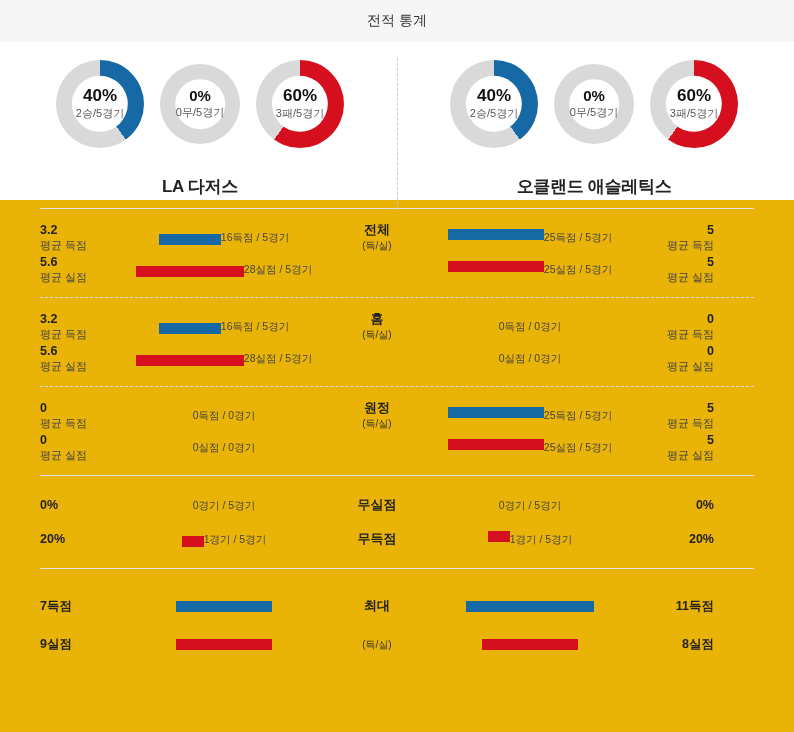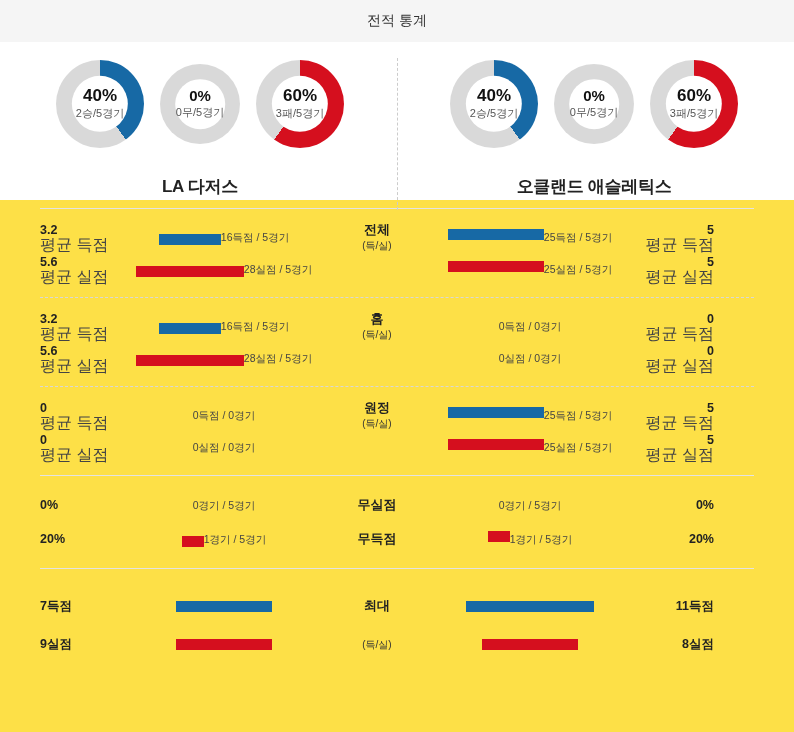--- a/index.html
+++ b/index.html
@@ -5,21 +5,21 @@
   * { box-sizing: border-box; }
   html, body {
     margin: 0; padding: 0;
     width: 794px; height: 732px;
     background: #ffffff;
     font-family: "Liberation Sans", sans-serif;
   }
   .page {
     position: relative;
     width: 794px; height: 732px;
-    background: #fde047;
+    background: #eab308;
     overflow: hidden;
   }
   
   .header {
     height: 42px;
     background: #f5f5f5;
     display: flex;
     align-items: center;
     justify-content: center;
   }
@@ -130,21 +130,21 @@
   }
   .val-col.left { align-items: flex-start; text-align: left; justify-content: center; }
   .val-col.right { align-items: flex-end; text-align: right; }
   .val-main {
     font-size: 12.5px;
     font-weight: bold;
     color: #222222;
     line-height: 15px;
   }
   .val-sub {
-    font-size: 16px;
+    font-size: 11px;
     color: #444444;
     line-height: 14px;
   }
   .bar-col {
     width: 192px;
     display: flex;
     flex-direction: row;
     justify-content: center;
   }
   .bar-col.left { align-items: flex-end; }

